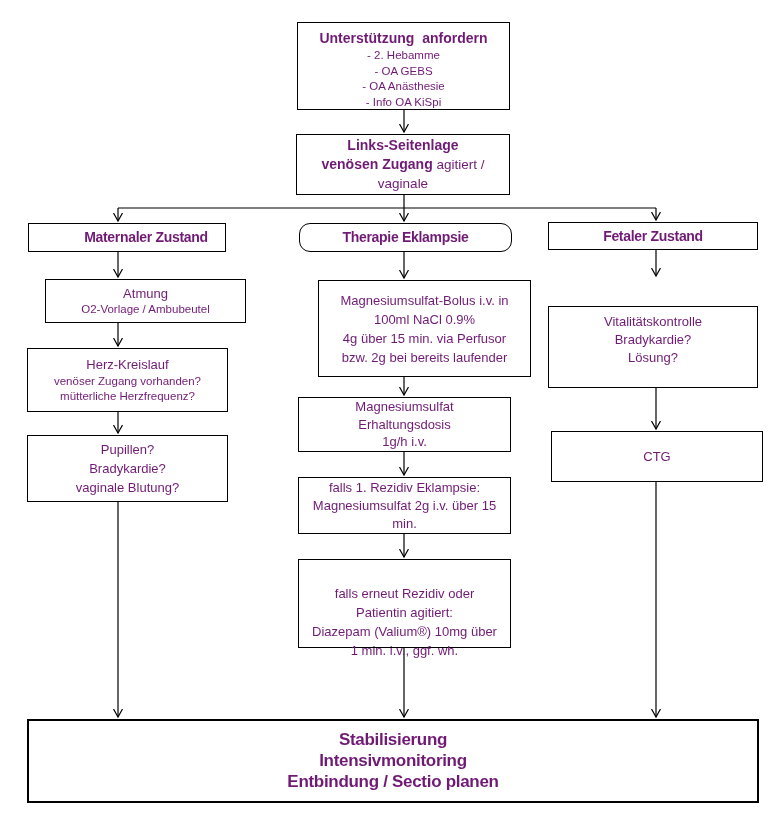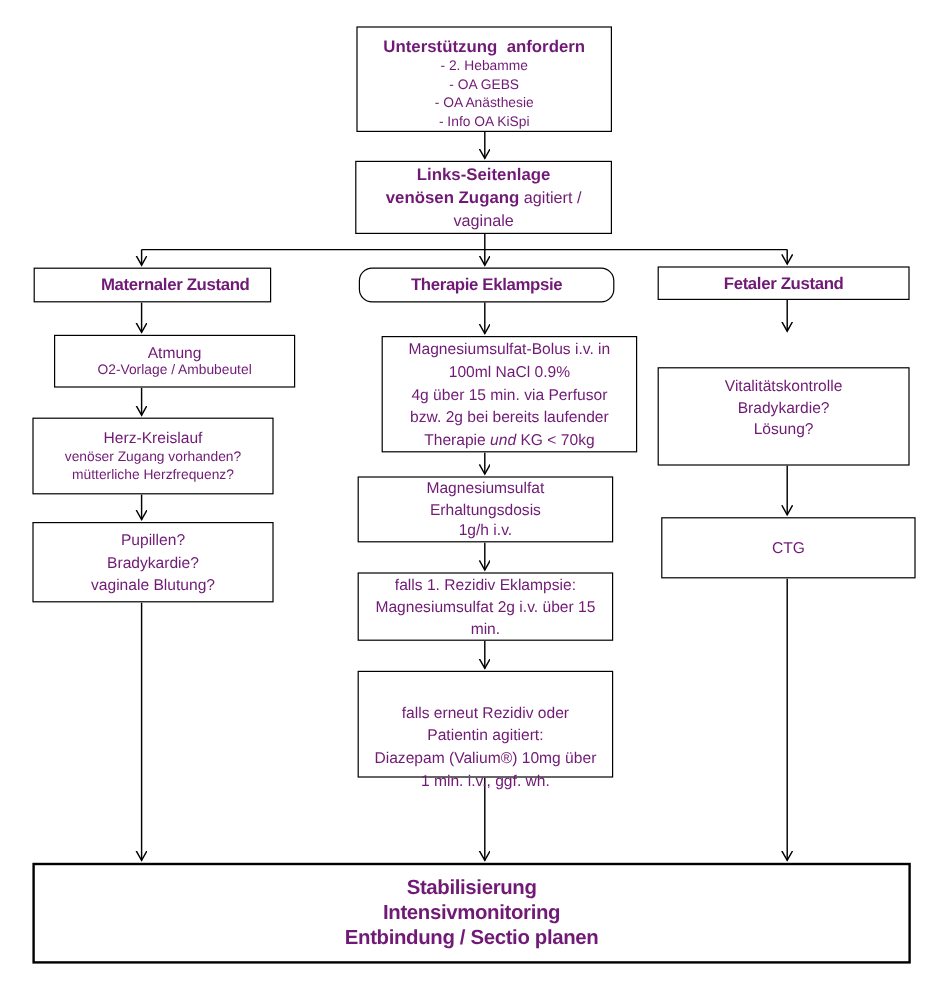--- a/index.html
+++ b/index.html
@@ -95,21 +95,20 @@
     <div class="t13">Pupillen?</div>
     <div class="t13">Bradykardie?</div>
     <div class="t13">vaginale Blutung?</div>
   </div>
 
   <div class="box" style="left:298px;top:280px;width:213px;height:97px;margin-left:20px;">
     <div class="t13">Magnesiumsulfat-Bolus i.v. in</div>
     <div class="t13">100ml NaCl 0.9%</div>
     <div class="t13">4g über 15 min. via Perfusor</div>
     <div class="t13">bzw. 2g bei bereits laufender</div>
-    <div class="t13"><span>Therapie </span><span class="it">und</span><span> KG &lt; 70kg</span></div>
   </div>
   <div class="box" style="left:298px;top:397px;width:213px;height:55px;">
     <div class="t13" style="line-height:17.5px;">Magnesiumsulfat</div>
     <div class="t13" style="line-height:17.5px;">Erhaltungsdosis</div>
     <div class="t13" style="line-height:17.5px;">1g/h i.v.</div>
   </div>
   <div class="box" style="left:298px;top:477px;width:213px;height:57px;">
     <div class="t13" style="line-height:18px;">falls 1. Rezidiv Eklampsie:</div>
     <div class="t13" style="line-height:18px;">Magnesiumsulfat 2g i.v. über 15</div>
     <div class="t13" style="line-height:18px;">min.</div>

